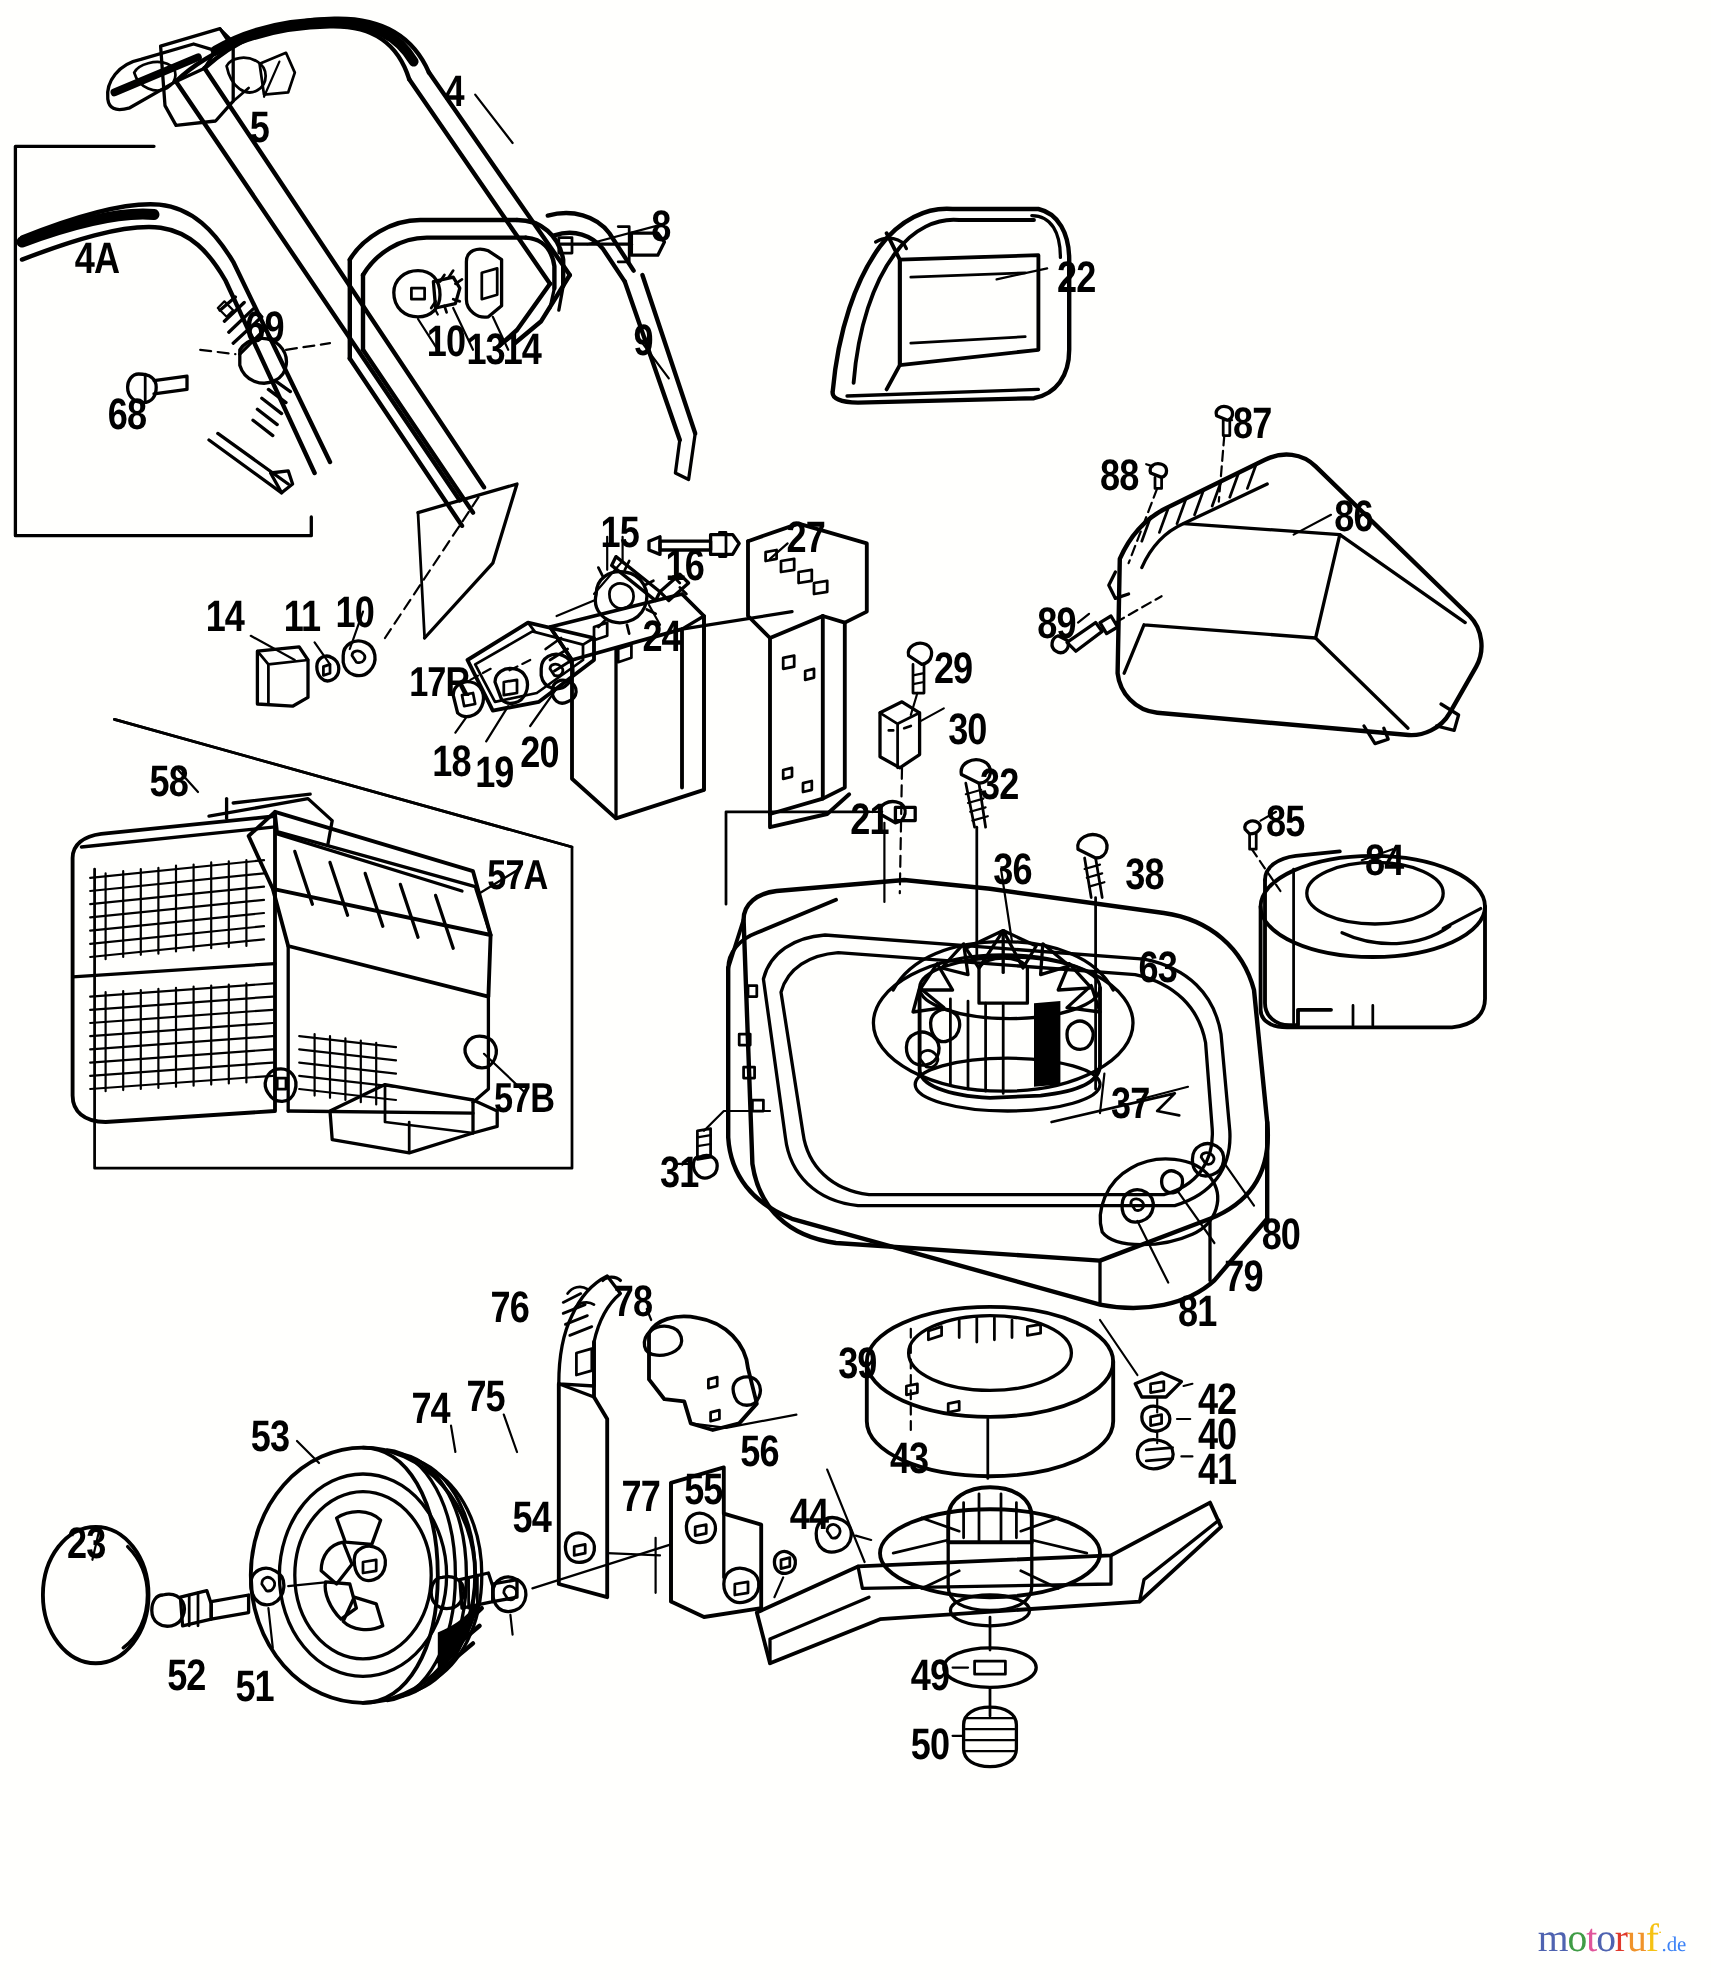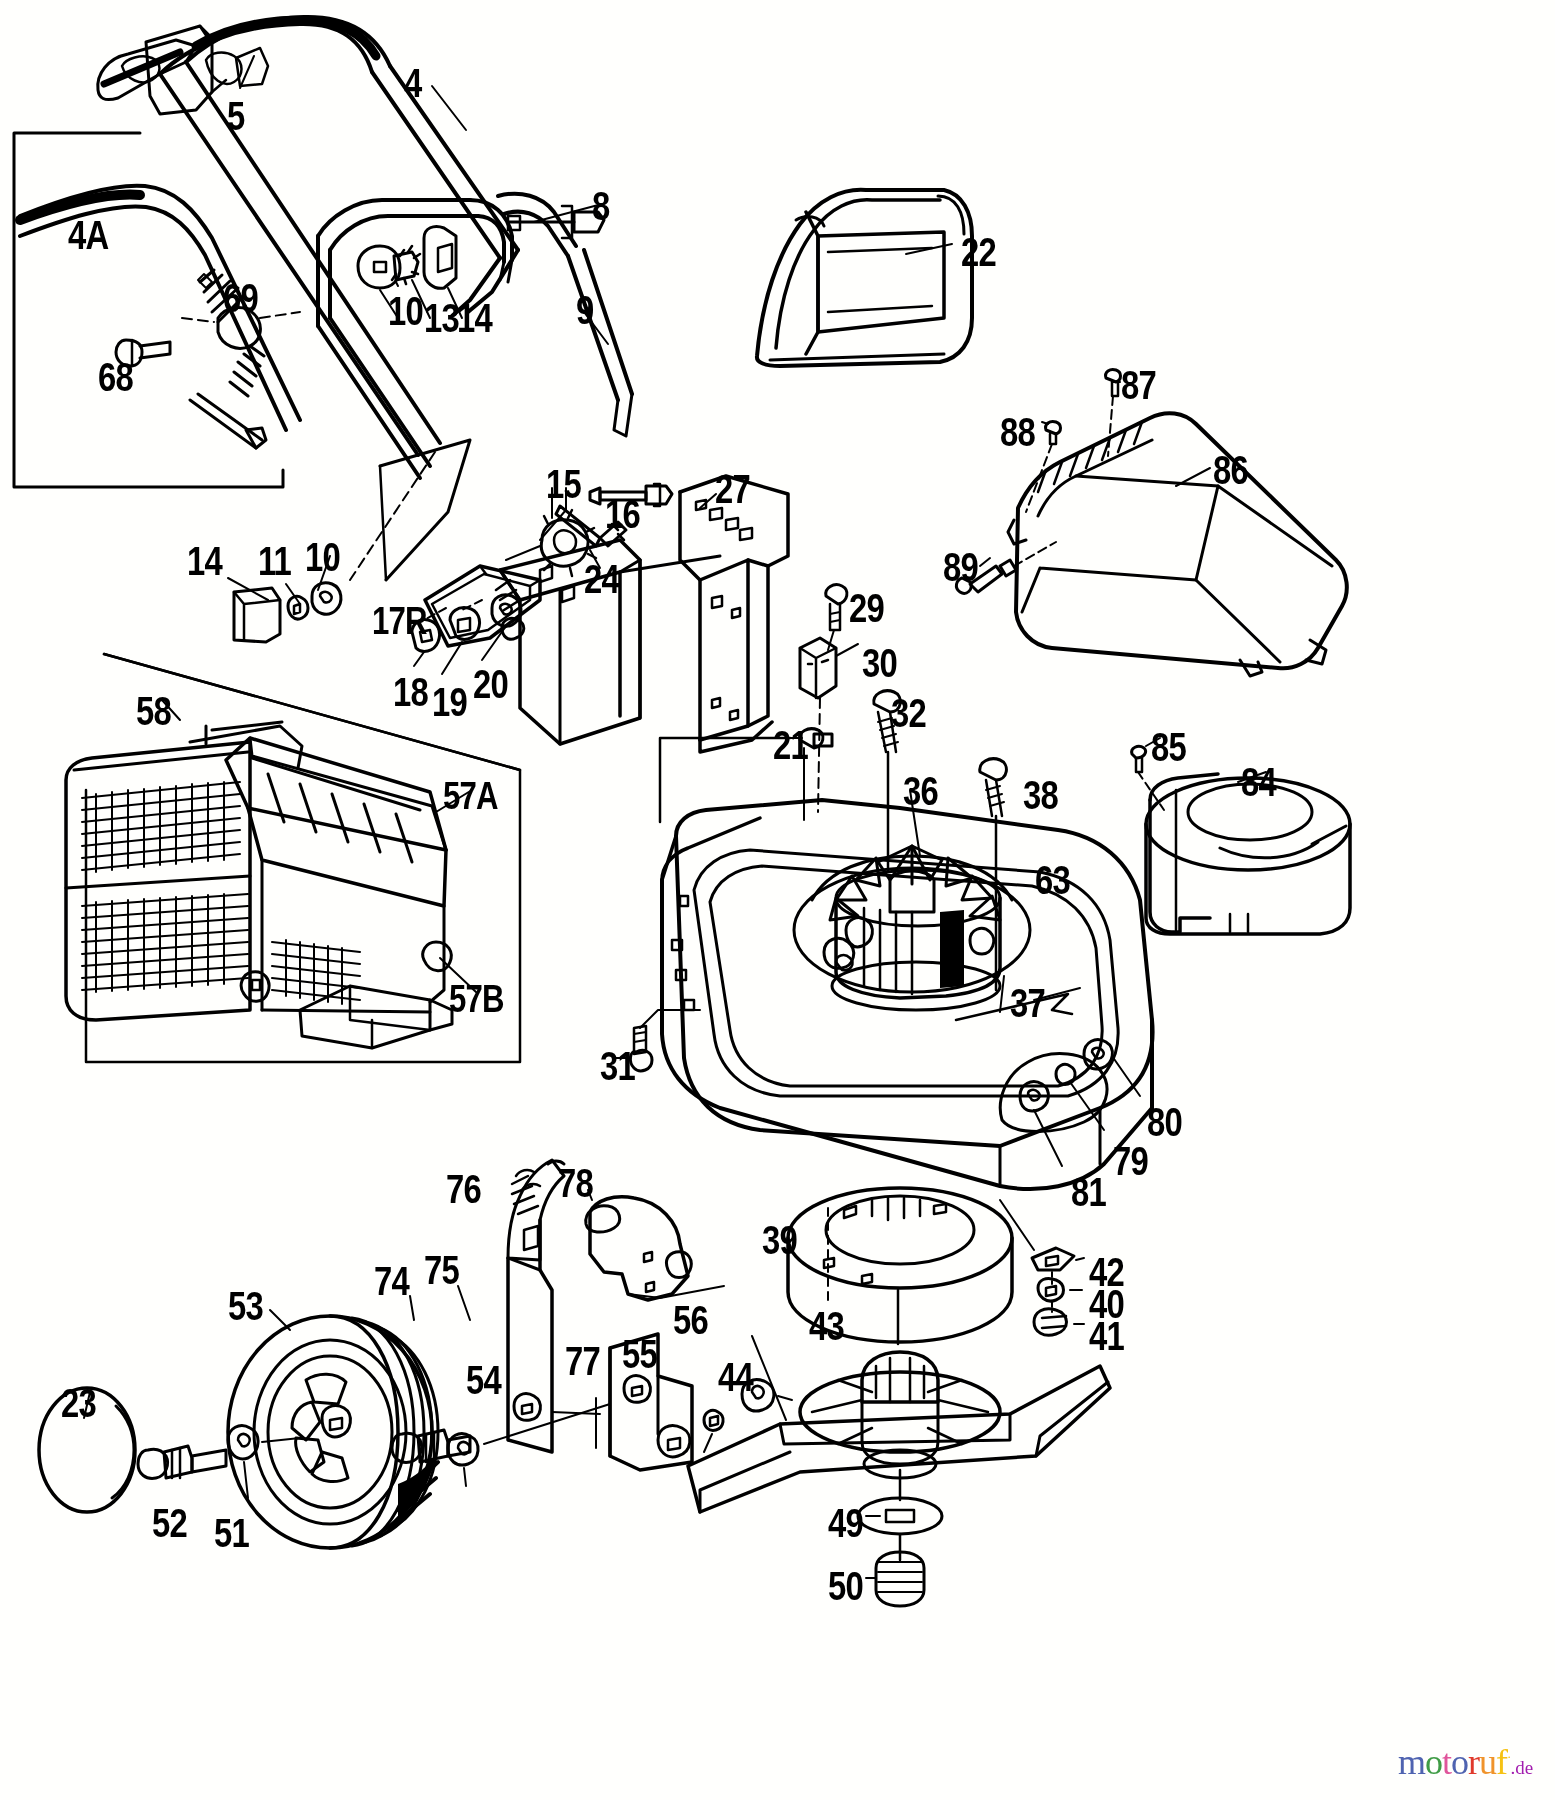--- a/index.html
+++ b/index.html
@@ -27,21 +27,21 @@
   
   #wm{
     position:absolute;
     left:1398px;top:1744px;
     font-family:"Liberation Serif", serif;
     font-size:36px;
     line-height:1;
     white-space:nowrap;
     letter-spacing:-1px;
   }
-  #wm .d{font-size:19px;color:#a21caf;letter-spacing:0;}
+  #wm .d{font-size:19px;color:#3b82f6;letter-spacing:0;}
   #wm sup{font-size:13px;}
 </style>
 </head>
 <body>
 
 <div id="sheet">
 
   <svg id="art" viewBox="0 0 1555 1800" xmlns="http://www.w3.org/2000/svg">
     <rect x="0" y="0" width="1555" height="1800" fill="#fffffd"></rect>
     <g fill="none" stroke="#000" stroke-width="3" stroke-linecap="round" stroke-linejoin="round">

